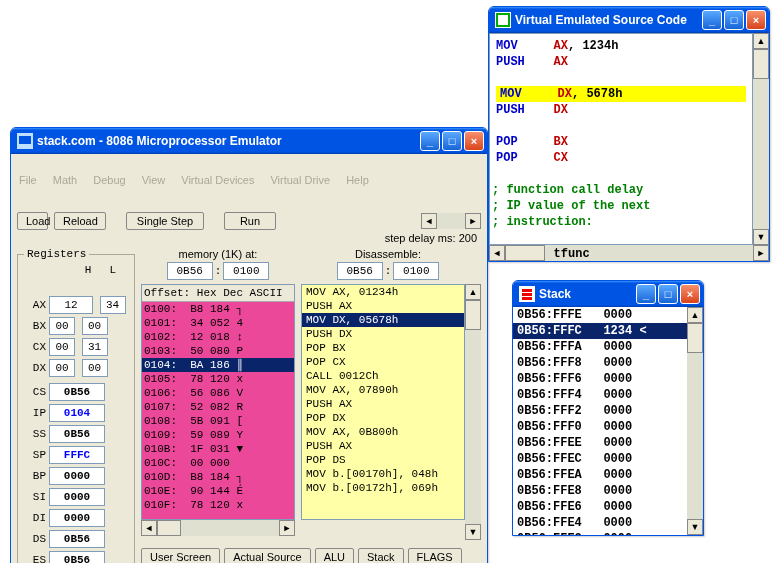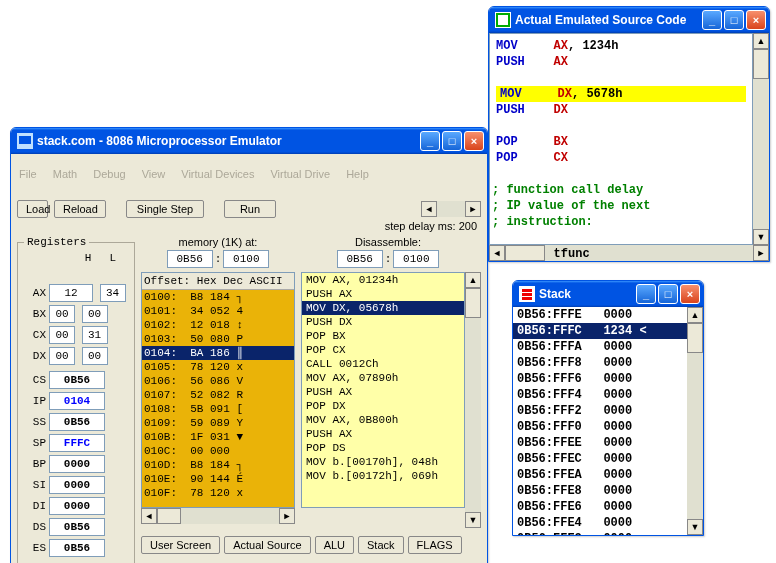--- a/index.html
+++ b/index.html
@@ -5,30 +5,30 @@
 * { box-sizing: border-box; margin: 0; padding: 0; }
 body { font-family: Tahoma, sans-serif; font-size: 11px; background: #fff; width: 776px; height: 563px; position: relative; }
 .window { position: absolute; border: 1px solid #0054E3; border-radius: 6px 6px 0 0; overflow: hidden; box-shadow: 1px 1px 2px rgba(0,0,0,0.2); background:#ece9d8;}
 .titlebar { height: 26px; background: linear-gradient(to bottom, #3a95ff 0%, #0054E3 8%, #0054E3 92%, #003db0 100%); color: #fff; display: flex; align-items: center; padding: 0 3px 0 6px; font-weight: bold; font-size: 12px; }
 .titlebar .icon { width: 16px; height: 16px; margin-right: 4px; display:inline-block; }
 .titlebar .title { flex: 1; }
 .winbtns { display: flex; gap: 2px; }
 .winbtn { width: 20px; height: 20px; border: 1px solid #fff; border-radius: 3px; display:flex; align-items:center; justify-content:center; font-weight:bold; font-size:11px; color:#fff; }
 .winbtn.min, .winbtn.max { background: linear-gradient(to bottom,#5aa9ff,#1665d8); }
 .winbtn.close { background: linear-gradient(to bottom,#f7906e,#d9441c); }
-.menubar { background:#ece9d8; padding:12px 4px; display:flex; gap:8px; color:#aca899; font-size:11px; }
+.menubar { background:#ece9d8; padding:18px 4px; display:flex; gap:8px; color:#aca899; font-size:11px; }
 .menubar span { padding:2px 4px; }
 .content { background:#ece9d8; padding:6px; }
 .btn { background:#ece9d8; border:1px solid #888; border-radius:2px; padding:2px 8px; font-size:11px; cursor:pointer; }
 .textbox { background:#fff; border:1px solid #7f9db9; padding:1px 3px; font-family:'Courier New',monospace; font-size:11px; height:18px; }
 .textbox.center{text-align:center;}
 fieldset { border:1px solid #aca899; padding:4px 6px 6px 6px; margin:0; }
 legend { font-size:11px; padding:0 3px;font-family:Liberation Mono, monospace; }
 .mono { font-family:'Courier New',monospace; font-size:11px; }
-.hexdump { background:#eab308; border:1px solid #7f9db9; height:236px; overflow:hidden; padding:0; line-height:14px; position:relative;}
+.hexdump { background:#ec4899; border:1px solid #7f9db9; height:236px; overflow:hidden; padding:0; line-height:14px; position:relative;}
 .hexdump .hdr{background:#ece9d8; padding:1px 2px; border-bottom:1px solid #aaa;}
 .hexrow { white-space:pre; padding:0 2px;}
 .hexrow.sel { background:#0a246a; color:#fff; }
 .disasm { background:#ffffa8; border:1px solid #7f9db9; height:236px; overflow:hidden; line-height:14px; position:relative;}
 .disrow { white-space:pre; padding:0 4px;}
 .disrow.sel { background:#0a246a; color:#fff; }
 .scrollbar-v { width:16px; background:#e0e0d0; display:flex; flex-direction:column; }
 .sbbtn{height:16px;background:#ece9d8;border:1px solid #888;display:flex;align-items:center;justify-content:center;font-size:8px;}
 .sbthumb{flex:0 0 30px;background:#ece9d8;border:1px solid #888;margin:0;}
 .sbtrack{flex:1;}
@@ -204,21 +204,21 @@
     </div>
   </div>
 </div>
 
 <div class="window" style="left:488px; top:6px; width:282px;">
   <div class="titlebar">
     <span class="icon"><svg viewBox="0 0 16 16">
           <rect width="16" height="16" fill="#fff"></rect>
           <rect x="2" y="2" width="12" height="12" fill="none" stroke="#0a0" stroke-width="2"></rect>
         </svg></span>
-    <span class="title">Actual Emulated Source Code</span>
+    <span class="title">Virtual Emulated Source Code</span>
     <div class="winbtns">
       <div class="winbtn min">_</div>
       <div class="winbtn max">□</div>
       <div class="winbtn close">×</div>
     </div>
   </div>
   <div style="display:flex;">
     <div class="srccode" id="srclines" style="flex:1">
         <div class="srcline"><span style="color:#0000c8">MOV     </span><span style="color:#c00000">AX</span><span style="color:#000">, 1234h</span></div>
         <div class="srcline"><span style="color:#0000c8">PUSH    </span><span style="color:#c00000">AX</span><span style="color:#000"></span></div>

